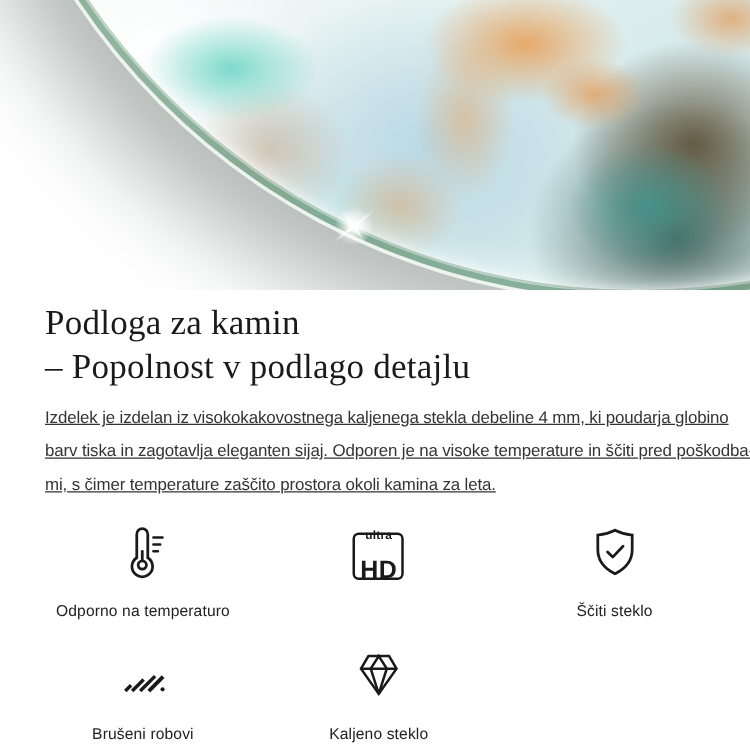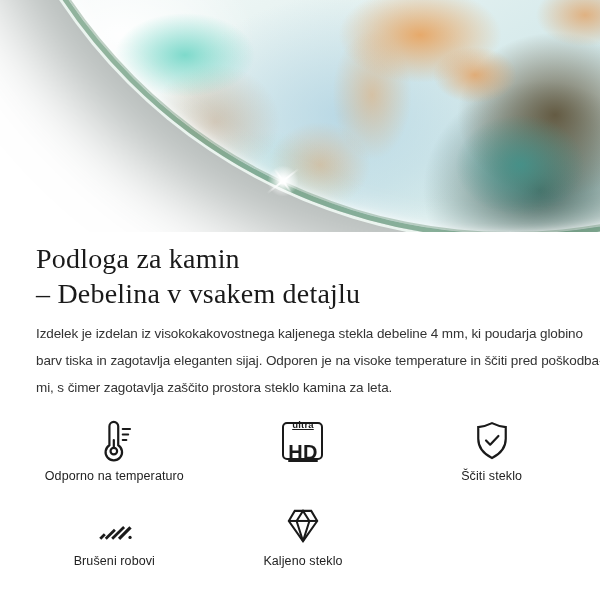--- a/index.html
+++ b/index.html
@@ -42,29 +42,29 @@
   .sparkle .ray{position:absolute;left:0;top:19px;width:40px;height:2px;
     background:linear-gradient(90deg,transparent,#ffffff 40% 60%,transparent);}
   .sparkle .r1{transform:rotate(-38deg);}
   .sparkle .r2{transform:rotate(55deg);width:30px;left:5px;}
 
   
   .content{padding:0 16px 0 36px;}
   h1{margin:9px 0 0;font-family:"Liberation Serif",serif;font-weight:400;
      font-size:28px;line-height:35px;color:var(--heading-text,#1a1a1a);letter-spacing:0.2px;}
   h1 .hl{display:block;}
-  .desc{margin:9px 0 17px;font-size:13.5px;line-height:27px;color:var(--body-text,#333333);letter-spacing:-0.1px;}
+  .desc{margin:9px 0 17px;font-size:13.5px;line-height:27px;color:var(--body-text,#333333);letter-spacing:-0.1px;text-decoration:underline;}
   .desc .dl{display:block;white-space:nowrap;}
 
   
   .features{margin:5px 14px 0 20px;display:grid;grid-template-columns:1fr 1fr 1fr;row-gap:20px;}
   .cell{display:flex;flex-direction:column;align-items:center;}
-  .icon-wrap{height:46px;display:flex;align-items:center;justify-content:center;color:var(--icon-color,#1a1a1a);text-decoration:underline;}
+  .icon-wrap{height:46px;display:flex;align-items:flex-end;justify-content:center;color:var(--icon-color,#1a1a1a);}
   .icon-wrap svg{display:block;}
-  .flabel{margin-top:5px;font-size:12.5px;color:var(--label-text,#222222);letter-spacing:0.1px;white-space:nowrap;}
+  .flabel{margin-top:18px;font-size:12.5px;color:var(--label-text,#222222);letter-spacing:0.1px;white-space:nowrap;}
 
   .hd-box{width:37px;height:34px;border:2.5px solid var(--icon-color,#1a1a1a);border-radius:5px;
     display:flex;flex-direction:column;align-items:center;justify-content:center;}
   .hd-top{font-size:9.5px;font-weight:700;line-height:1;letter-spacing:0.2px;color:var(--icon-color,#1a1a1a);}
   .hd-bottom{font-size:20px;font-weight:800;line-height:1;margin-top:13px;letter-spacing:0.3px;color:var(--icon-color,#1a1a1a);}
 </style>
 </head>
 <body>
 
 <div class="page">
@@ -74,26 +74,26 @@
     <div class="glass"></div>
     <div class="sparkle">
       <i class="ray r1"></i>
       <i class="ray r2"></i>
     </div>
   </div>
 
   <div class="content">
     <h1>
       <span class="hl">Podloga za kamin</span>
-      <span class="hl">– Debelina v vsakem detajlu</span>
+      <span class="hl">– Popolnost v podlago detajlu</span>
     </h1>
     <p class="desc">
       <span class="dl">Izdelek je izdelan iz visokokakovostnega kaljenega stekla debeline 4 mm, ki poudarja globino</span>
       <span class="dl">barv tiska in zagotavlja eleganten sijaj. Odporen je na visoke temperature in ščiti pred poškodba-</span>
-      <span class="dl">mi, s čimer zagotavlja zaščito prostora steklo kamina za leta.</span>
+      <span class="dl">mi, s čimer temperature zaščito prostora okoli kamina za leta.</span>
     </p>
   </div>
 
   <div class="features">
 
     <div class="cell">
       <div class="icon-wrap">
         <svg width="44" height="44" viewBox="0 0 48 48" fill="none" stroke="currentColor" stroke-width="2.4">
           <path d="M19,8 A4.8,4.8 0 0 1 28.6,8 V28.6 A9,9 0 1 1 19,28.6 Z"></path>
           <circle cx="23.8" cy="35" r="3.6"></circle>

